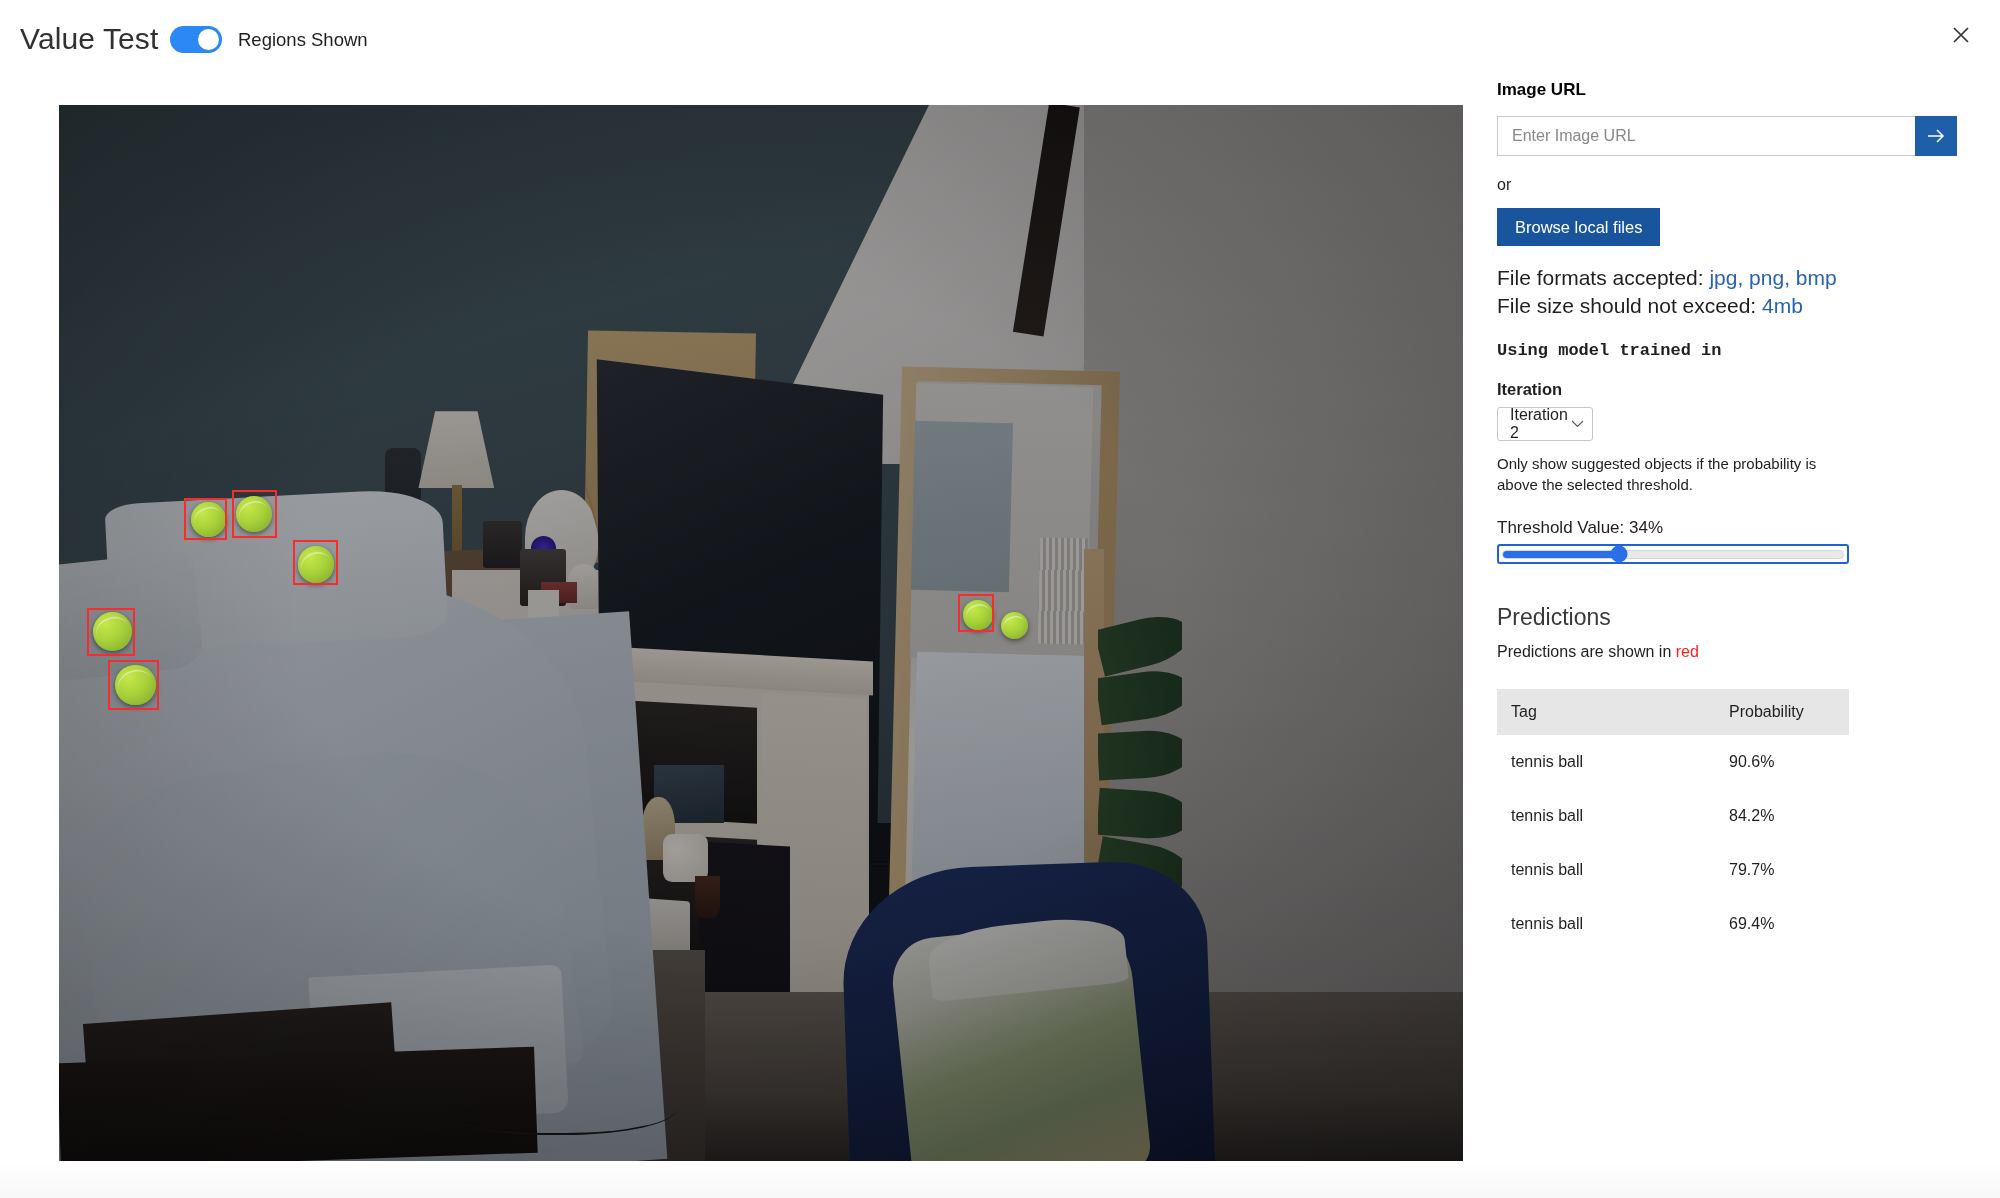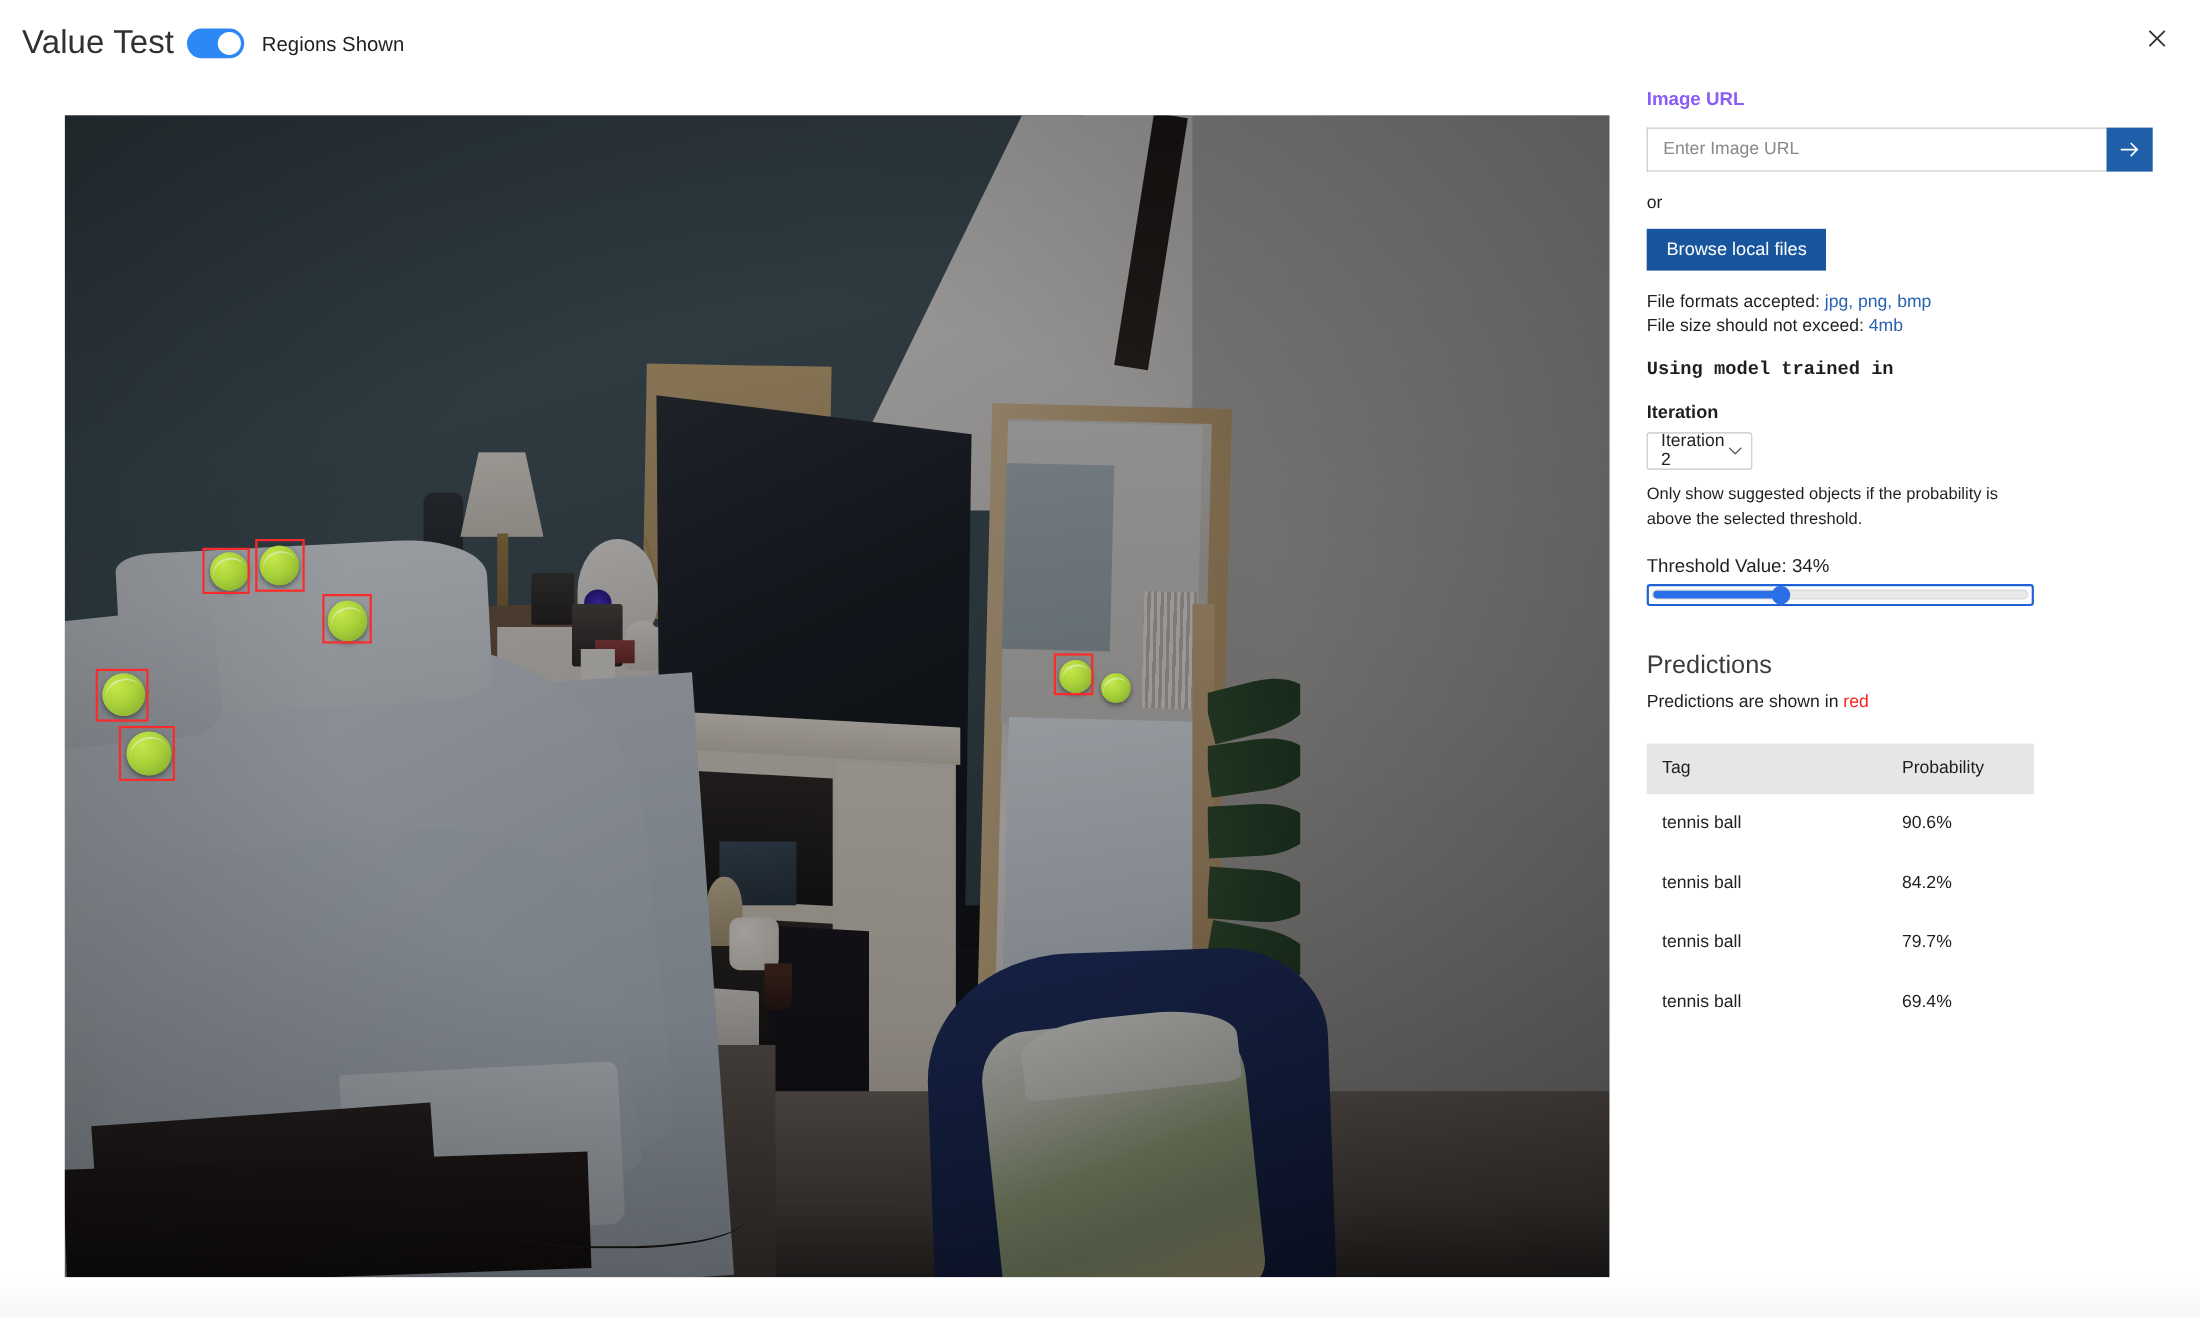--- a/index.html
+++ b/index.html
@@ -389,39 +389,39 @@
     border-top: 2px solid rgba(235,240,225,.55);
     border-radius: 50%;
     transform: rotate(-18deg);
   }
   .pbox {
     position: absolute; border: 2px solid #fc2b2b; background: transparent;
   }
 
   
   .side { position: absolute; left: 1497px; top: 80px; width: 460px; }
-  .label-bold { font-size: 17px; font-weight: 700; color: #8b5cf6; }
+  .label-bold { font-size: 17px; font-weight: 700; color: #000000; }
   .url-row { display: flex; margin-top: 16px; height: 40px; }
   .url-input {
     flex: 1; height: 40px; border: 1px solid #c8c6c4; border-right: none;
     padding: 0 14px; font-size: 16px; font-family: "Liberation Sans", sans-serif;
     color: #201f1e; background: #fff; outline: none;
   }
   .url-input::placeholder { color: #8a8886; }
   .url-go {
     width: 42px; height: 40px; background: #1f5fa9; border: none; cursor: pointer;
     display: flex; align-items: center; justify-content: center;
   }
   .or-text { margin-top: 20px; font-size: 16px; color: #201f1e; }
   .browse-btn {
     margin-top: 14px; display: inline-block; background: #18559c; color: #fff;
     border: none; padding: 0 18px; height: 38px; line-height: 38px;
     font-size: 16.5px; font-family: "Liberation Sans", sans-serif; cursor: pointer;
   }
-  .fileinfo { margin-top: 18px; font-size: 16px; color: #201f1e; line-height: 1.35; }
+  .fileinfo { margin-top: 18px; font-size: 21px; color: #201f1e; line-height: 1.35; }
   .link { color: #2763b0; }
   .using-model { margin-top: 20px; font-size: 17px; font-weight: 700; font-family: Liberation Mono, monospace; }
   .iteration-lbl { margin-top: 20px; font-size: 16.5px; font-weight: 700; }
   .select-box {
     margin-top: 8px; width: 96px; height: 34px; border: 1px solid #c8c6c4; border-radius: 3px;
     display: flex; align-items: center; justify-content: space-between;
     padding: 0 8px 0 12px; font-size: 16px; cursor: pointer; background: #fff;
   }
   .chev { color: #605e5c; font-size: 12px; }
 

